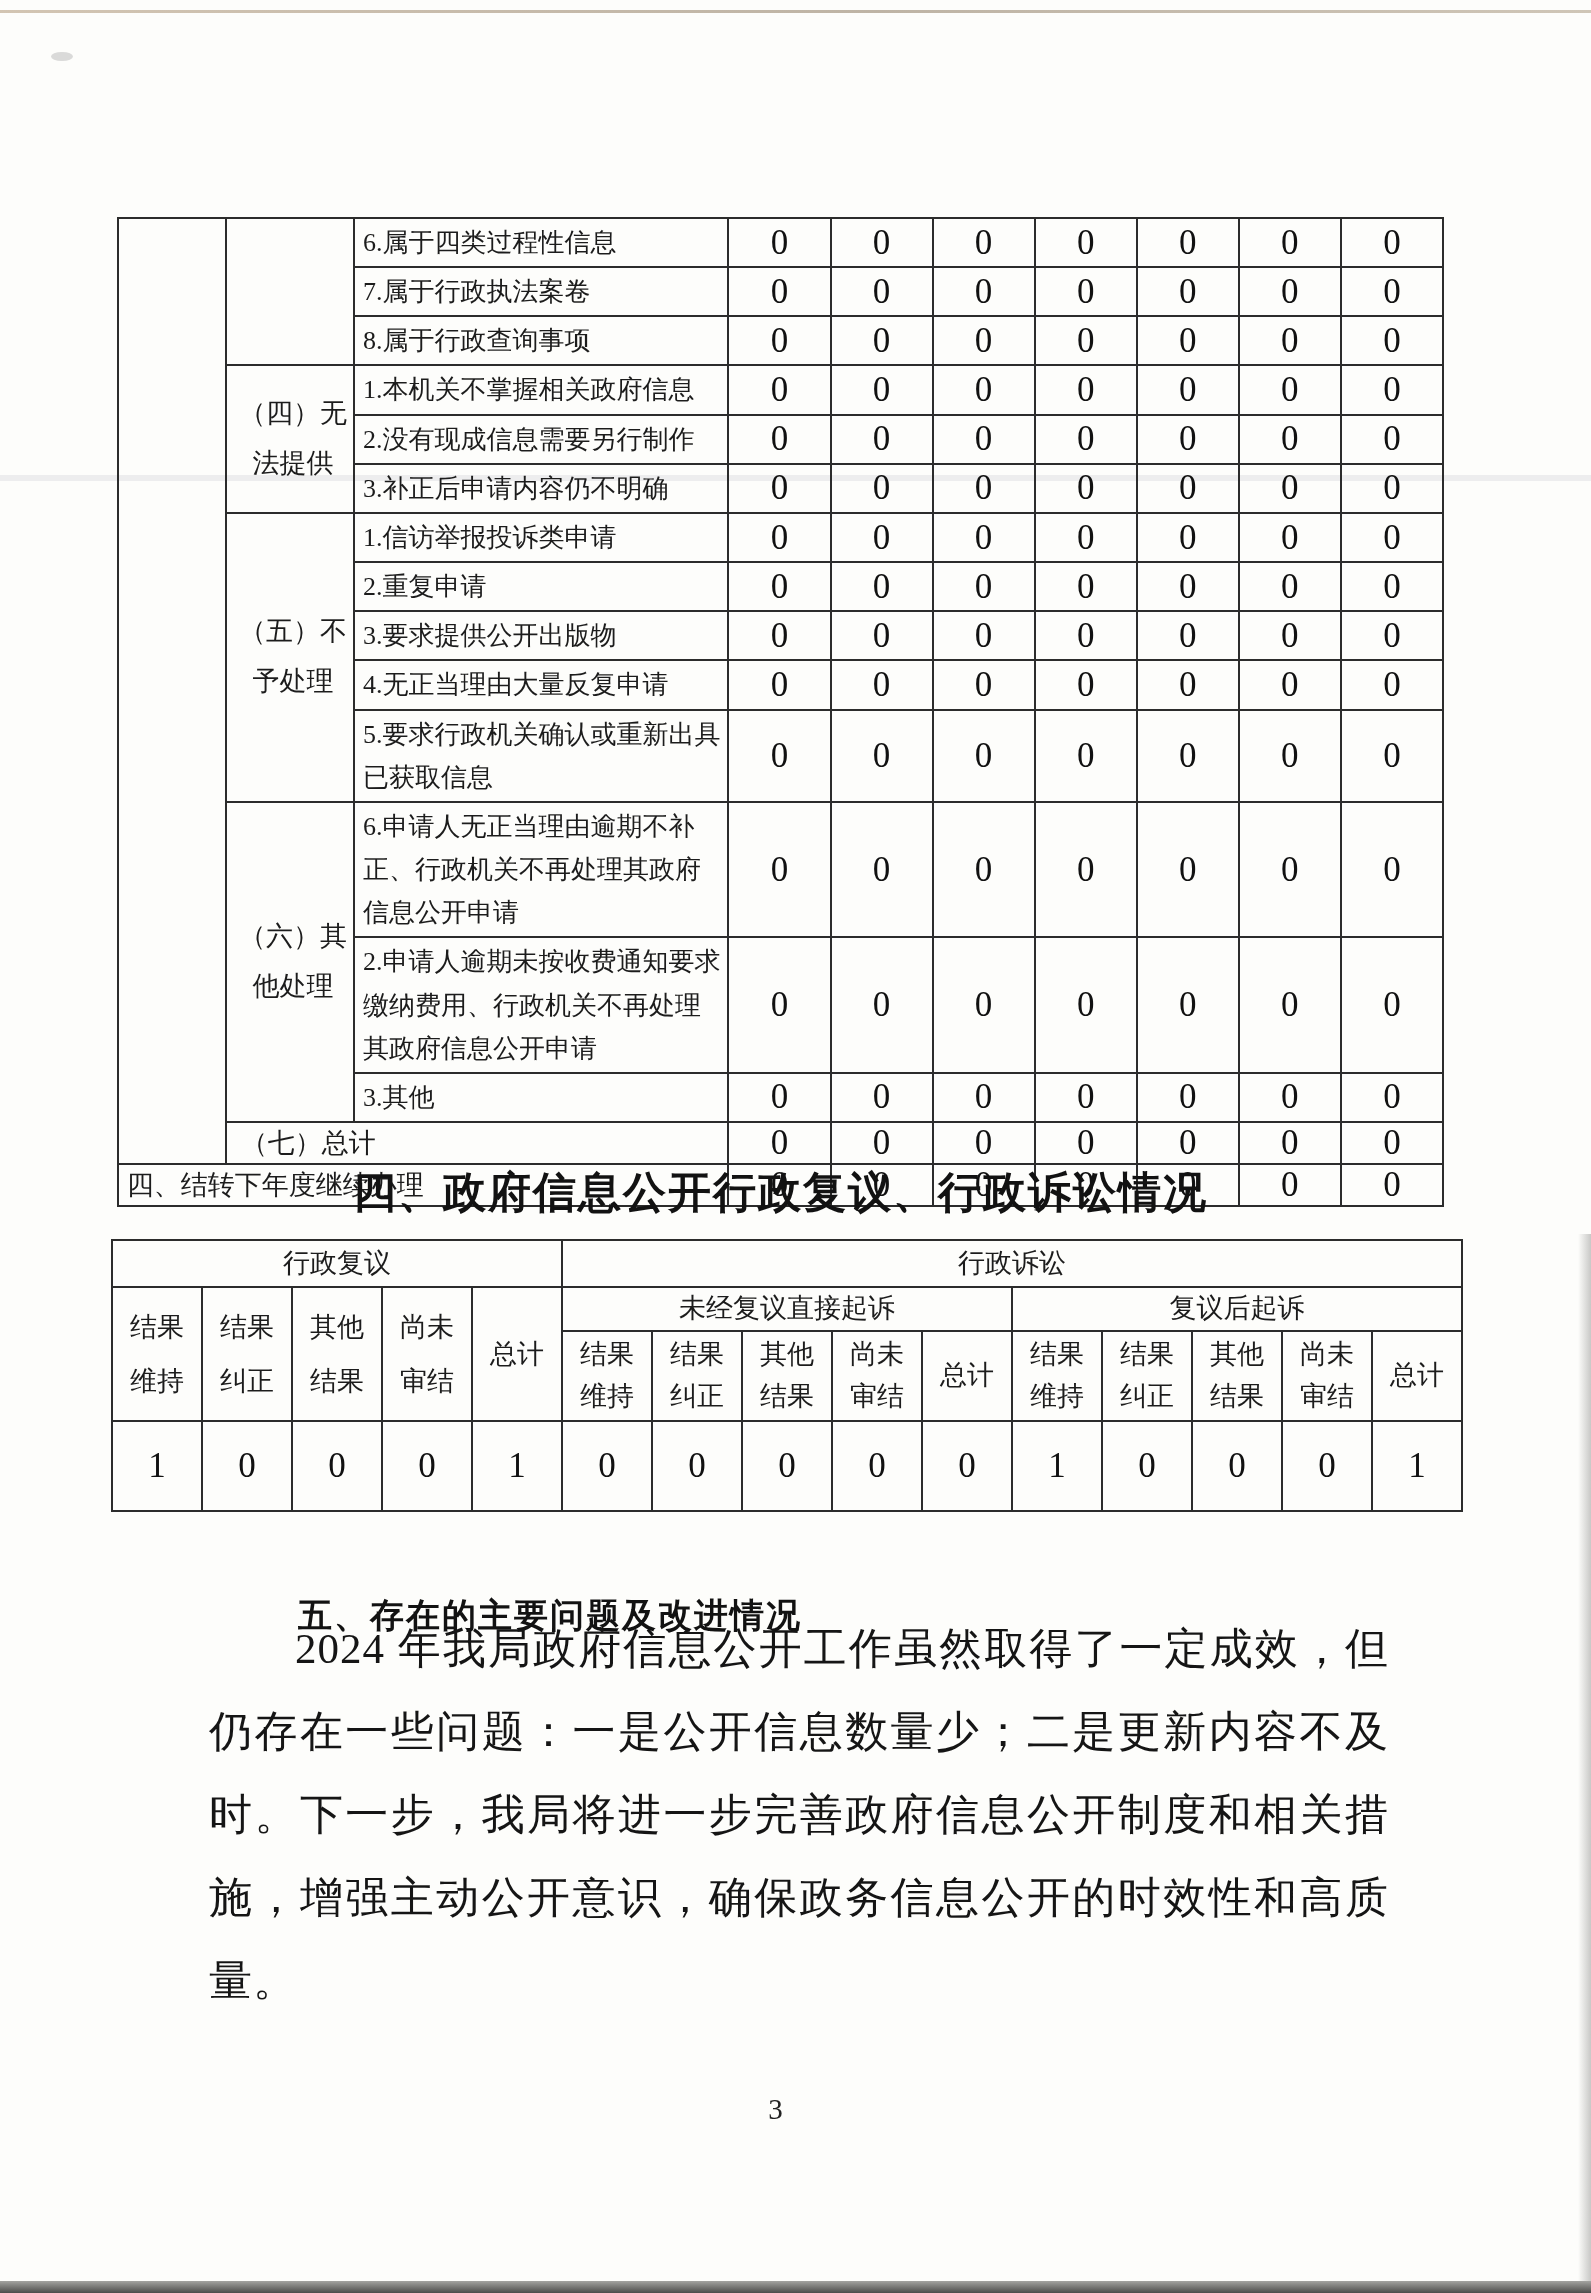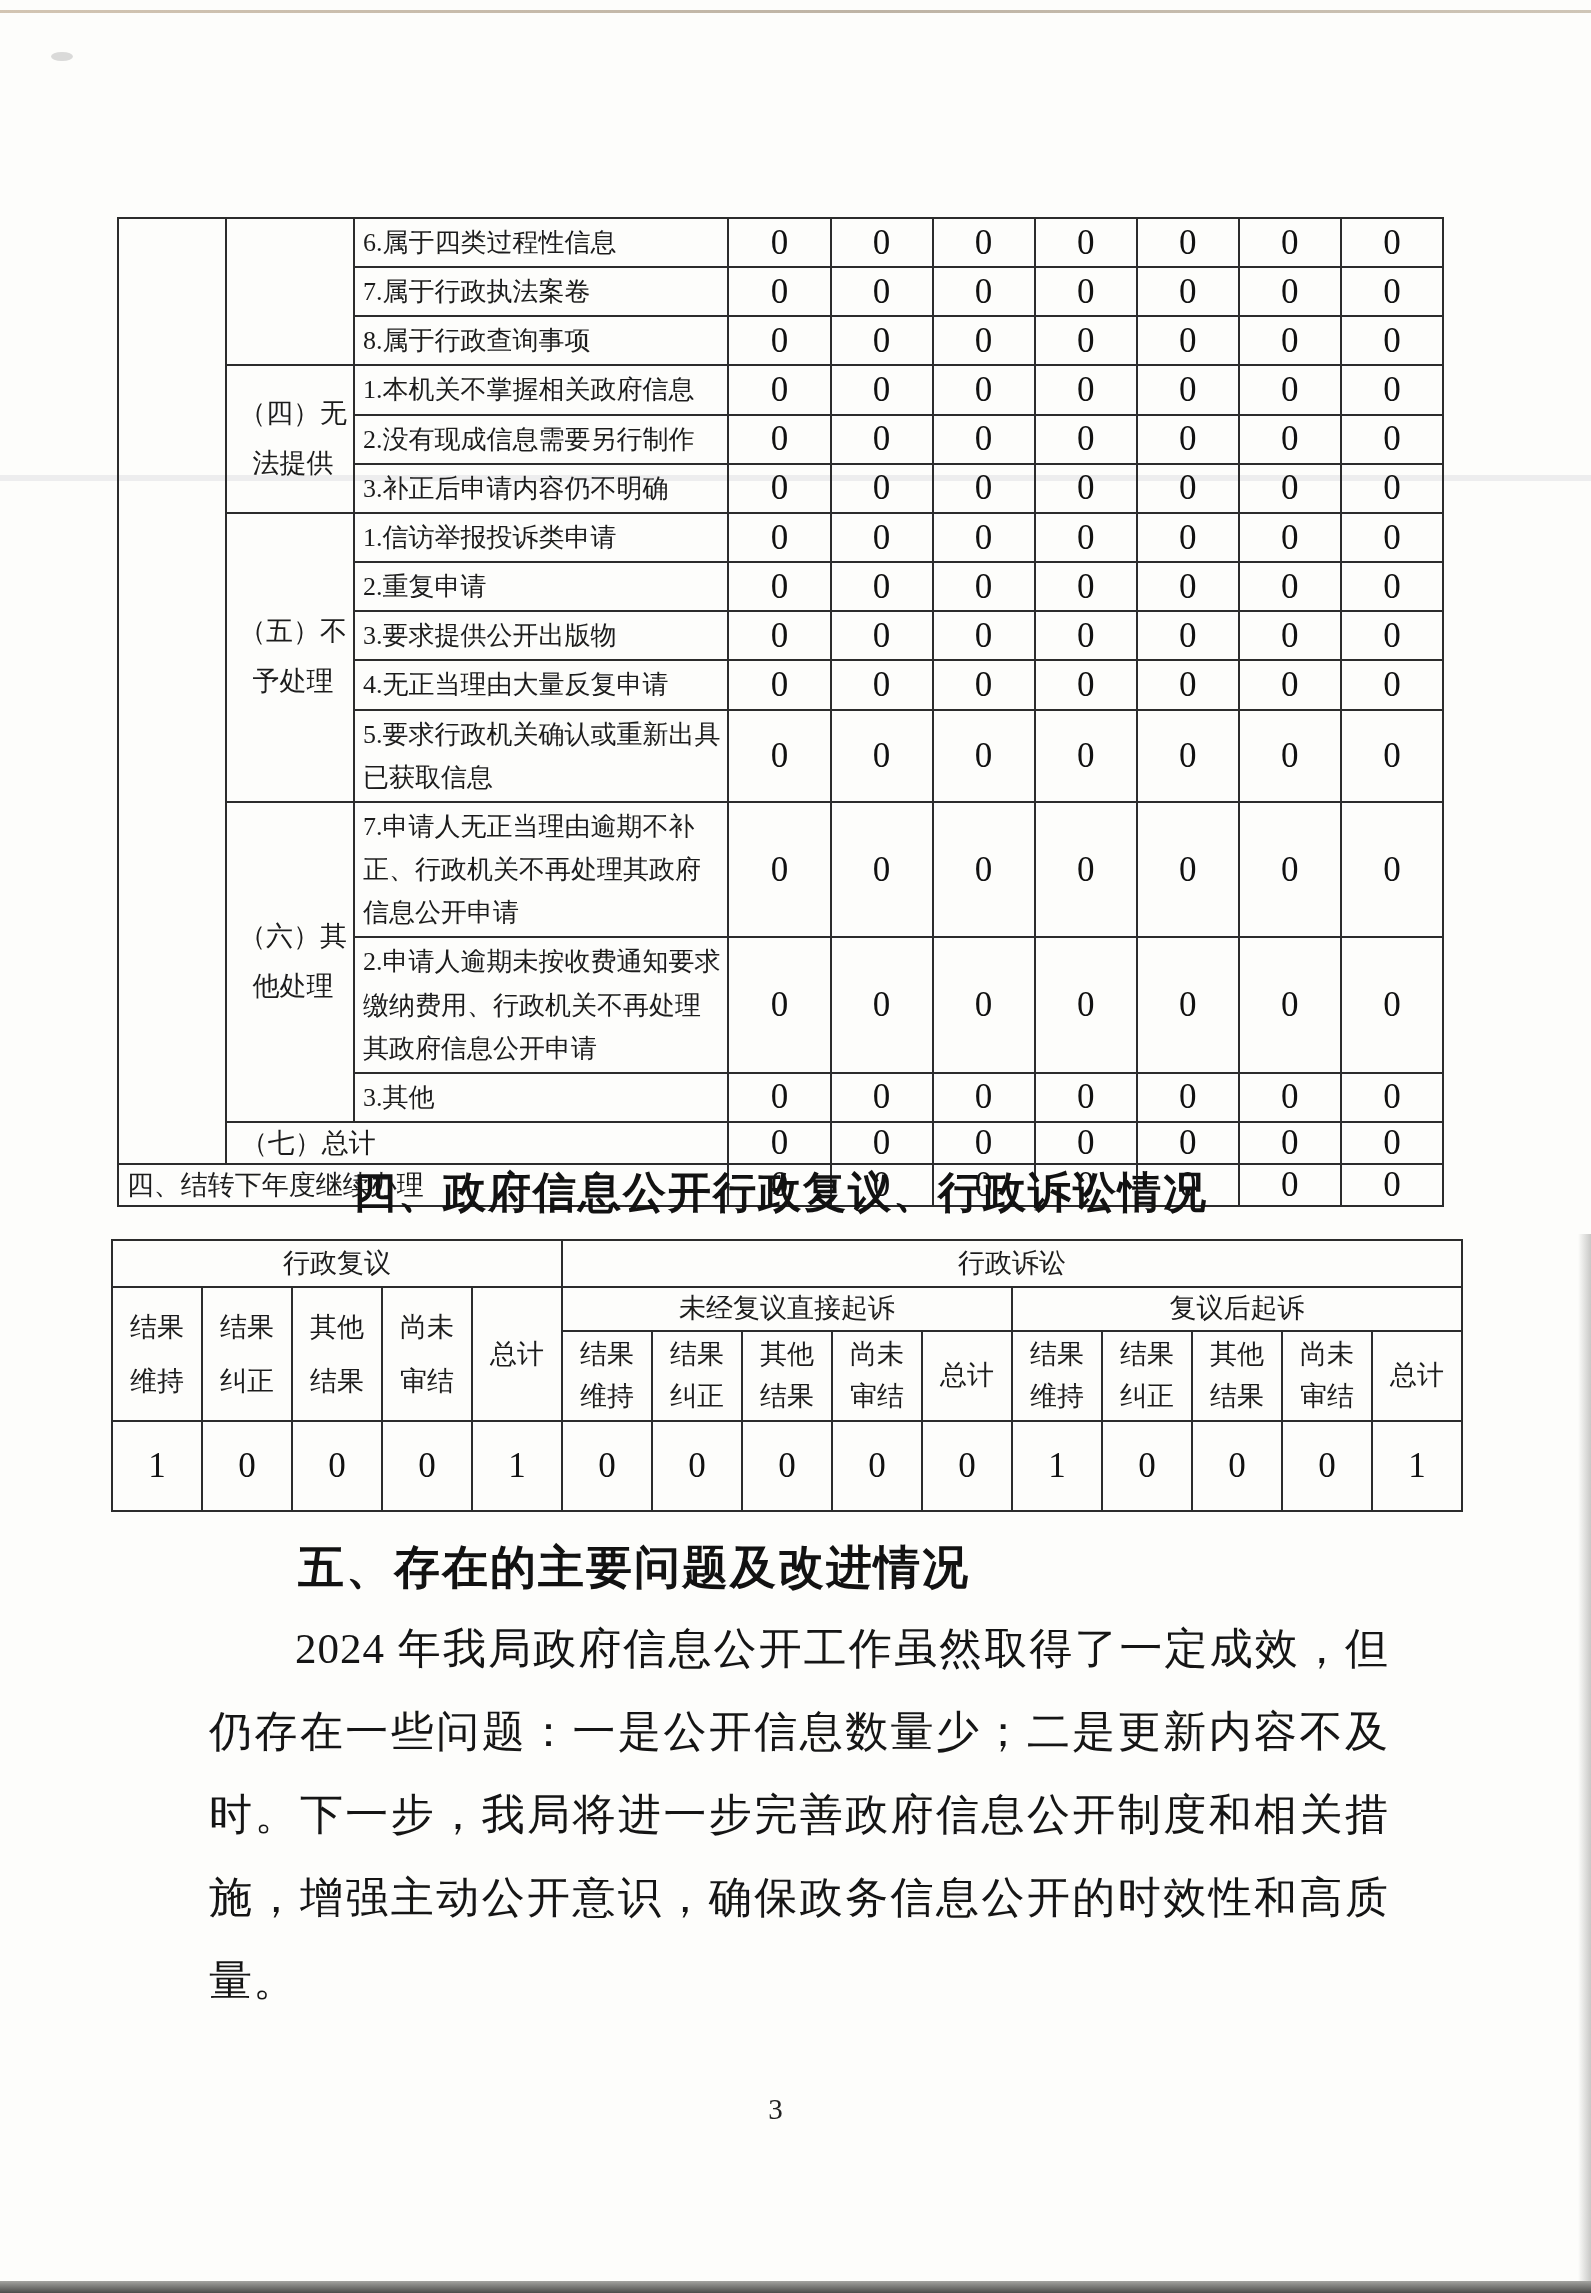--- a/index.html
+++ b/index.html
@@ -38,22 +38,22 @@
   .t2 th.grp { padding:0 3.9px; }
   .t2 th.tall { line-height:2.0; }
   .t2 tr.r1 { height:47px; }
   .t2 tr.r2 { height:41px; }
   .t2 tr.r3 { height:90px; }
   .t2 tr.rd { height:90px; }
   
   .h4 { position:absolute; left:88px; top:1164px; width:1385px; text-align:center;
     font-family:"Liberation Sans", sans-serif; font-weight:bold; font-size:43px;
     letter-spacing:2px; color:#121212; }
-  .h5 { position:absolute; left:298px; top:1537px;
-    font-family:"Liberation Sans", sans-serif; font-weight:bold; font-size:46px;
+  .h5 { position:absolute; left:298px; top:1593px;
+    font-family:"Liberation Sans", sans-serif; font-weight:bold; font-size:34px;
     letter-spacing:2px; color:#121212; }
   .paragraph { position:absolute; left:209px; top:1607px; width:1180px; }
   .pline { height:83px; line-height:83px; font-size:43px; letter-spacing:1px;
     color:#151515; text-align:justify; text-align-last:justify; }
   .pline.first { text-indent:86px; }
   .pline.last { text-align-last:left; }
   .pagenum { position:absolute; left:0; top:2093px; width:1551px; text-align:center;
     font-size:29px; color:#222; }
 </style>
 </head>
@@ -188,21 +188,21 @@
     <td class="v">0</td>
           <td class="v">0</td>
           <td class="v">0</td>
           <td class="v">0</td>
           <td class="v">0</td>
           <td class="v">0</td>
           <td class="v">0</td>
         </tr>
     <tr class="rl">
       <td class="cB" rowspan="3">（六）其他处理</td>
-      <td class="cC">7.申请人无正当理由逾期不补正、行政机关不再处理其政府信息公开申请</td>
+      <td class="cC">6.申请人无正当理由逾期不补正、行政机关不再处理其政府信息公开申请</td>
     <td class="v">0</td>
           <td class="v">0</td>
           <td class="v">0</td>
           <td class="v">0</td>
           <td class="v">0</td>
           <td class="v">0</td>
           <td class="v">0</td>
         </tr>
     <tr class="rl">
       <td class="cC">2.申请人逾期未按收费通知要求缴纳费用、行政机关不再处理其政府信息公开申请</td>

